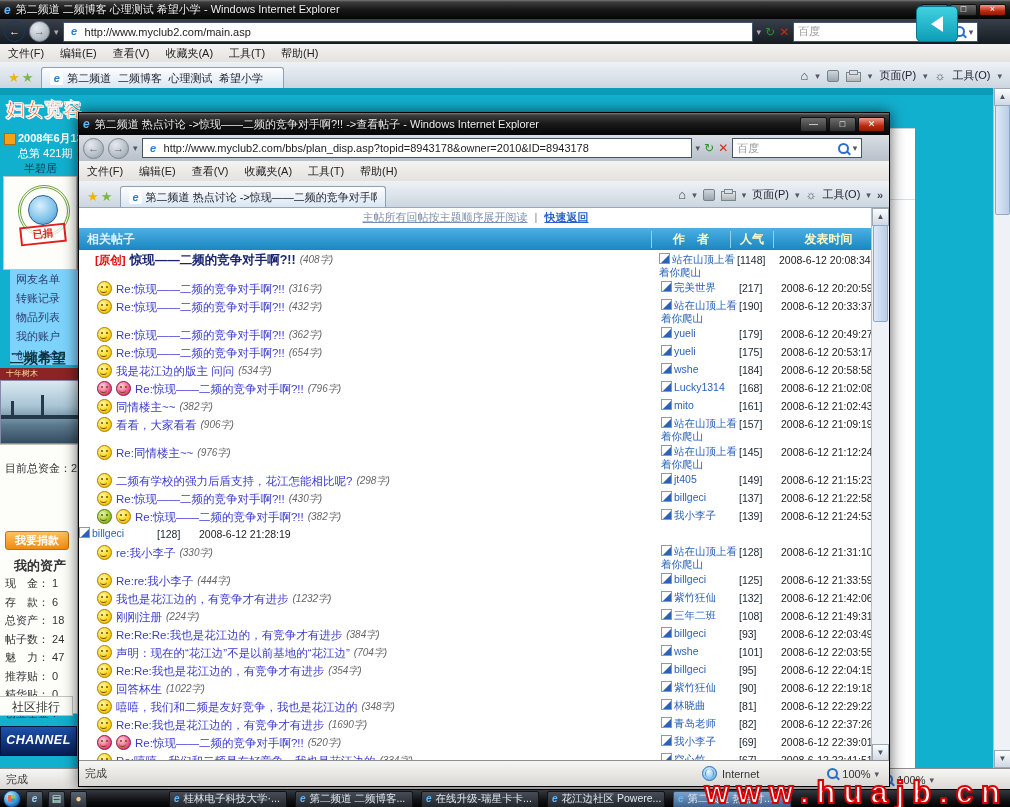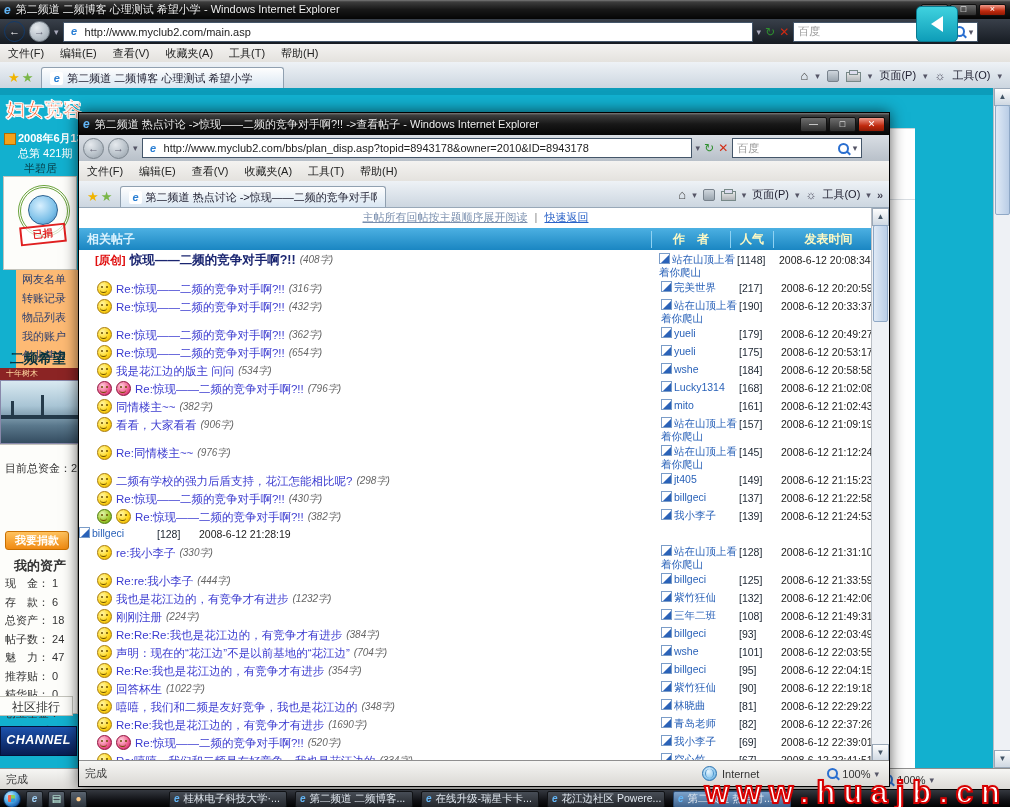--- a/index.html
+++ b/index.html
@@ -158,21 +158,21 @@
         <span class="mi">查看(V)</span>
         <span class="mi">收藏夹(A)</span>
         <span class="mi">工具(T)</span>
         <span class="mi">帮助(H)</span>
       </div>
     <div class="tabrow abs" style="left:0;top:62px;right:0;height:26px;">
       <span class="star" style="margin:0 2px 4px 8px;">★</span>
       <span class="star g" style="margin:0 2px 4px 0;">★</span>
       <span class="tab" style="width:225px;">
         <span class="ie-ico badge">e</span>
-        <span style="overflow:hidden;white-space:nowrap;">第二频道 二频博客 心理测试 希望小学</span>
+        <span style="overflow:hidden;white-space:nowrap;font-family:Liberation Mono, monospace;">第二频道 二频博客 心理测试 希望小学</span>
       </span>
       <span style="margin-left:auto;display:flex;align-items:center;gap:7px;padding:0 8px 5px 0;">
         <span class="icon-home">⌂</span>
           <span class="chev">▾</span>
         <span class="icon-feed"></span>
         <span class="icon-print"></span>
           <span class="chev">▾</span>
         <span>页面(P)</span>
           <span class="chev">▾</span>
         <span class="icon-gear">☼</span>
@@ -187,21 +187,21 @@
 
       <div class="abs" style="left:4px;top:45px;width:10px;height:10px;background:#f5a21a;border:1px solid #b06c00;"></div>
       <div class="abs side-txt" style="left:18px;top:43px;font-weight:bold;">2008年6月13日</div>
       <div class="abs side-txt" style="left:18px;top:58px;">总第 421期</div>
       <div class="abs side-txt" style="left:24px;top:73px;color:#073f4c;">半碧居</div>
       <div class="abs panel" style="left:3px;top:88px;width:72px;height:92px;">
         <div class="abs" style="left:14px;top:8px;width:46px;height:46px;border-radius:50%;border:3px double #69a23a;"></div>
         <div class="abs" style="left:24px;top:18px;width:28px;height:28px;border-radius:50%;background:radial-gradient(circle at 40% 35%,#d8f0ff,#7cc0e8 60%,#3a80b8);border:1px solid #2a6090;"></div>
         <div class="abs" style="left:16px;top:48px;width:42px;height:15px;border:2px solid #e02020;color:#e02020;font-size:10px;font-weight:bold;text-align:center;line-height:14px;transform:rotate(-6deg);background:rgba(255,255,255,.7);">已捐</div>
       </div>
-      <div class="abs" style="left:16px;top:182px;width:78px;background:#fdba74;padding:2px 0 18px 6px;display:flex;flex-direction:column;gap:4px;">
+      <div class="abs" style="left:10px;top:182px;width:78px;background:#7dd3fc;padding:2px 0 2px 6px;display:flex;flex-direction:column;gap:4px;">
 
       <span class="lnk">网友名单</span>
           <span class="lnk">转账记录</span>
           <span class="lnk">物品列表</span>
           <span class="lnk">我的账户</span>
           <span class="lnk">创业基金</span>
         </div>
       <div class="abs" style="left:10px;top:262px;font-size:14px;font-weight:bold;color:#06323c;">二频希望</div>
       <div class="abs" style="left:0;top:280px;width:78px;height:12px;background:#8b2424;color:#ffd9a0;font-size:8px;line-height:12px;padding-left:6px;">十年树木</div>
       <div class="abs" style="left:0;top:292px;width:78px;height:62px;background:linear-gradient(180deg,#d9e9f1 0%,#a9c5d5 40%,#5a788c 72%,#344c60 100%);border:1px solid #88a;">
@@ -317,21 +317,21 @@
         <span>工具(O)</span>
           <span class="chev">▾</span>
         <span style="font-weight:bold;color:#445;">»</span>
       </span>
     </div>
 
     <div class="abs" style="left:0;top:94px;right:0;height:554px;background:#fff;border-top:1px solid #98a8b8;overflow:hidden;">
       <div class="abs" style="left:0;top:2px;width:793px;text-align:center;font-size:11px;">
         <span style="color:#7a8fae;text-decoration:underline;">主帖所有回帖按主题顺序展开阅读</span>
         <span style="color:#888;margin:0 4px;">|</span>
-        <span style="color:#2a62c8;text-decoration:underline;">快速返回</span>
+        <span style="color:#2a62c8;text-decoration:underline;font-weight:bold;">快速返回</span>
       </div>
       <div class="thead abs" style="left:0;top:20px;width:793px;">
         <span class="th-title">相关帖子</span>
         <span class="th-a">作　者</span>
         <span class="th-h">人气</span>
         <span class="th-t">发表时间</span>
       </div>
       <div class="rows abs" style="left:0;top:44px;width:793px;bottom:0;">
 
           <div class="frow ic-none row-first">

